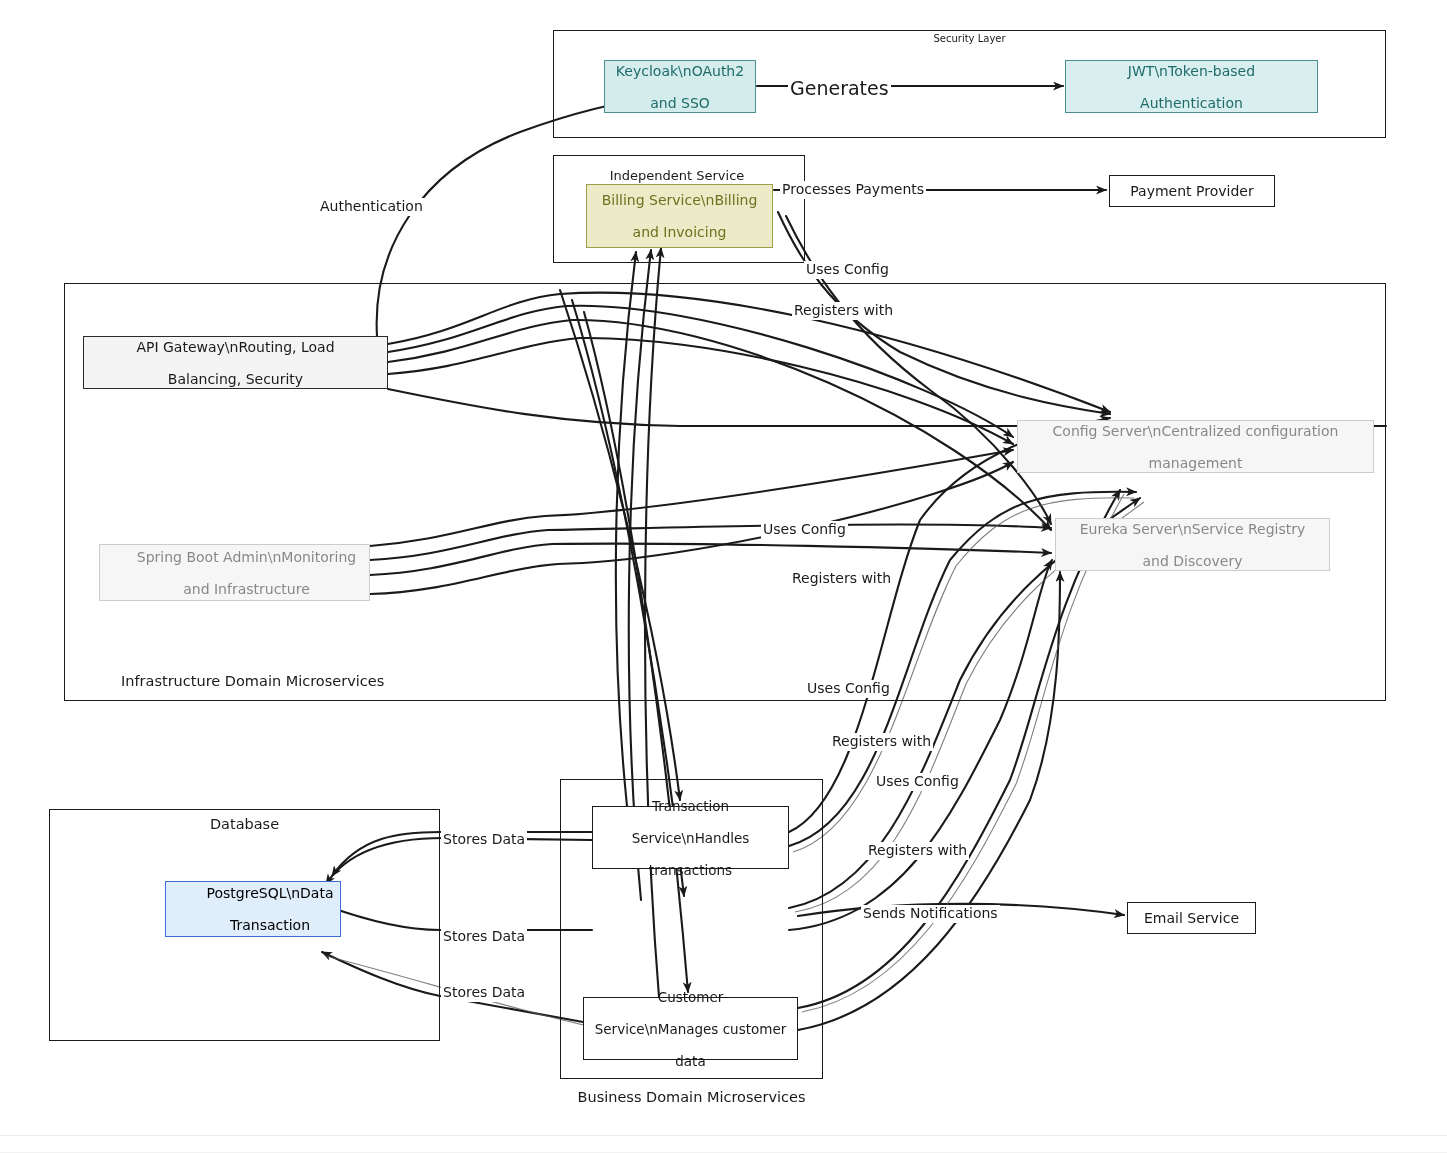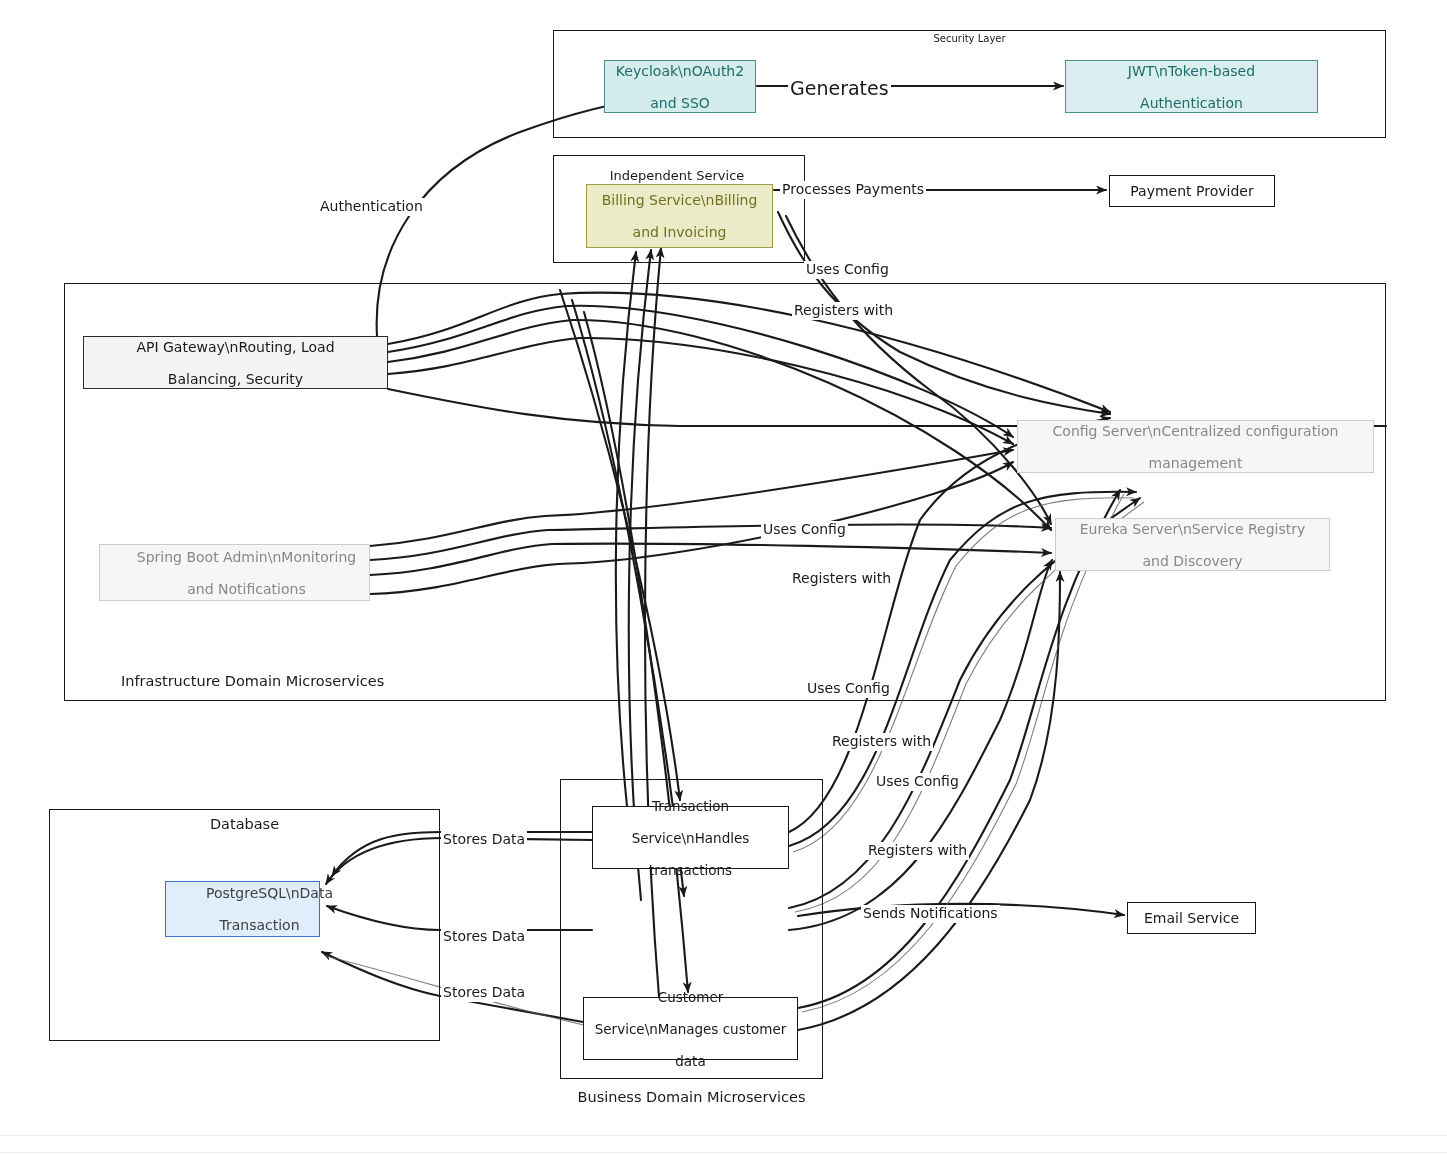--- a/index.html
+++ b/index.html
@@ -128,24 +128,24 @@
           <span>management</span></span>
   </div>
 
   <div class="node" style="left:1055px;top:518px;width:275px;height:53px;background:#f6f6f6;border:1.3px solid #cccccc;color:#888888;font-size:14px;">
     <span><span>Eureka Server\nService Registry</span><br>
           <span>and Discovery</span></span>
   </div>
 
   <div class="node" style="left:99px;top:544px;width:271px;height:57px;background:#f6f6f6;border:1.3px solid #cccccc;color:#888888;font-size:14px;padding-left:30px;">
     <span><span>Spring Boot Admin\nMonitoring</span><br>
-          <span>and Notifications</span></span>
+          <span>and Infrastructure</span></span>
   </div>
 
-  <div class="node" style="left:165px;top:881px;width:155px;height:56px;background:#e0edfb;border:1.5px solid #3b6fd4;color:#404040;font-size:14px;padding-left:40px;">
+  <div class="node" style="left:165px;top:881px;width:176px;height:56px;background:#e0edfb;border:1.5px solid #3b6fd4;color:#000000;font-size:14px;padding-left:40px;">
     <span><span>PostgreSQL\nData</span><br>
           <span>Transaction</span></span>
   </div>
 
   <div class="node" style="left:592px;top:806px;width:197px;height:63px;background:#ffffff;border:1.4px solid #1a1a1a;color:#1a1a1a;font-size:13.5px;">
     <span><span>Transaction</span><br>
           <span>Service\nHandles</span><br>
           <span>transactions</span></span>
   </div>
 

